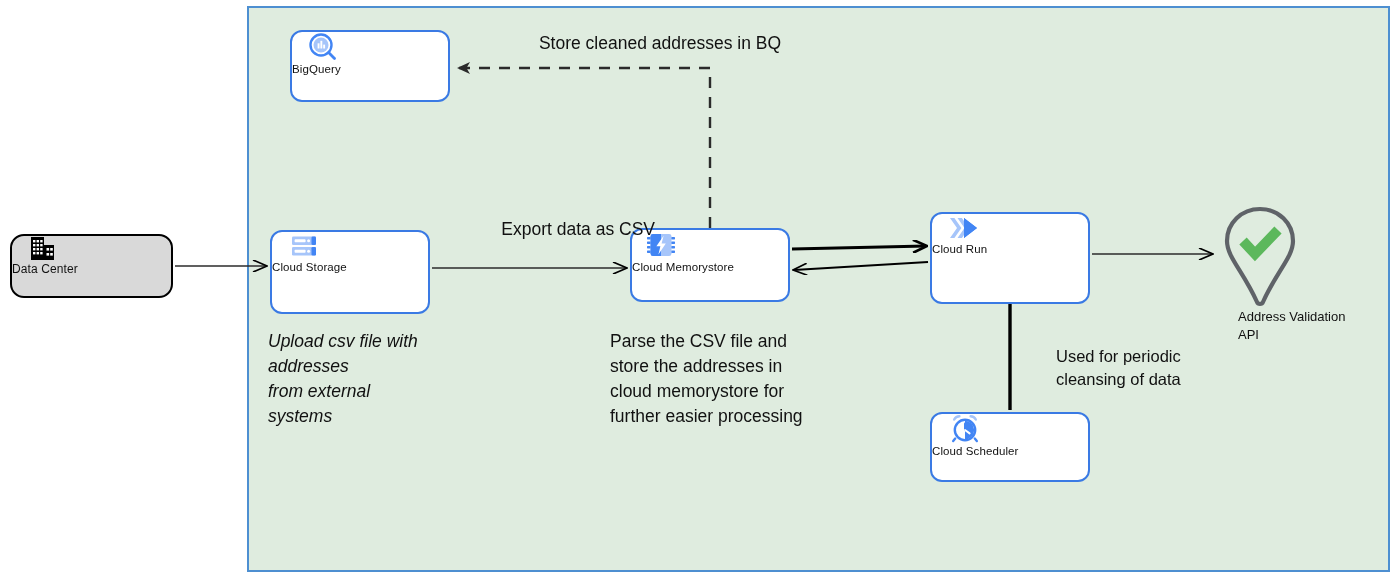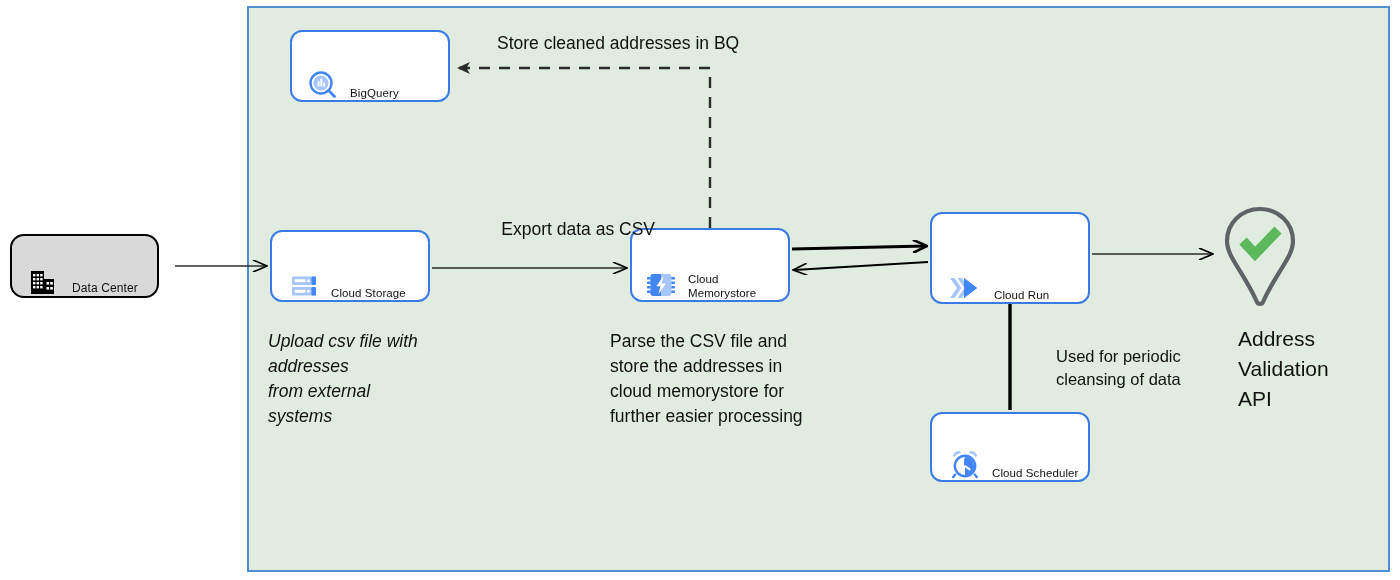--- a/index.html
+++ b/index.html
@@ -36,24 +36,25 @@
     height: 566px;
     background: #dfecdf;
     border: 2px solid #4d8fd1;
     box-sizing: border-box;
   }
   
   .node {
     position: absolute;
     box-sizing: border-box;
     display: flex;
-    align-items: flex-end;
+    align-items: flex-start;
     background: #ffffff;
     border: 2px solid #3a7ae4;
     border-radius: 12px;
+    flex-direction: column;
   }
   .node .node-icon {
     flex: 0 0 auto;
     display: flex;
     align-items: center;
     justify-content: center;
   }
   .node .node-label {
     font-size: 11.5px;
     color: #111111;
@@ -65,25 +66,25 @@
     background: #d9d9d9;
     border: 2px solid #000000;
     border-radius: 14px;
   }
   .node-onprem .node-label {
     font-size: 12px;
   }
 
   
   #node-bigquery      { left: 290px; top: 30px;  width: 160px; height: 72px; }
-  #node-cloud-storage { left: 270px; top: 230px; width: 160px; height: 72px; }
+  #node-cloud-storage { left: 270px; top: 230px; width: 160px; height: 84px; }
   #node-memorystore   { left: 630px; top: 228px; width: 160px; height: 74px; }
   #node-cloud-run     { left: 930px; top: 212px; width: 160px; height: 92px; }
   #node-scheduler     { left: 930px; top: 412px; width: 160px; height: 70px; }
-  #node-datacenter    { left: 10px;  top: 234px; width: 149px; height: 64px; }
+  #node-datacenter    { left: 10px;  top: 234px; width: 163px; height: 64px; }
 
   #node-bigquery .node-icon      { margin-left: 16px; margin-right: 12px; }
   #node-cloud-storage .node-icon { margin-left: 18px; margin-right: 13px; }
   #node-memorystore .node-icon   { margin-left: 14px; margin-right: 12px; }
   #node-cloud-run .node-icon     { margin-left: 16px; margin-right: 14px; }
   #node-scheduler .node-icon     { margin-left: 18px; margin-right: 12px; }
   #node-datacenter .node-icon    { margin-left: 18px; margin-right: 16px; }
 
   
   #shape-address-api {
@@ -104,23 +105,23 @@
   .edge-label {
     position: absolute;
     color: #111111;
     font-size: 17.5px;
     line-height: 1.4;
     white-space: pre-line;
   }
   #note-upload      { left: 268px;  top: 329px; width: 215px; font-style: italic; }
   #note-parse       { left: 610px;  top: 329px; width: 250px; }
   #note-scheduler   { left: 1028px; top: 345px; width: 190px; font-size: 16.5px; margin-left: 28px; }
-  #label-store-bq   { left: 497px;  top: 31px;  width: 290px; }
+  #label-store-bq   { left: 515px;  top: 31px;  width: 290px; text-align: center; }
   #label-export-csv { left: 455px;  top: 217px; width: 200px; text-align: right; }
-  #label-address-api{ left: 1238px; top: 324px; width: 160px; font-size: 21px; }
+  #label-address-api{ left: 1238px; top: 308px; width: 160px; font-size: 13px; }
 </style>
 </head>
 <body>
 
 <div id="canvas">
 
   <div class="cloud-zone"></div>
 
   <svg class="layer-svg" viewBox="0 0 1400 580" xmlns="http://www.w3.org/2000/svg">
     <defs>

